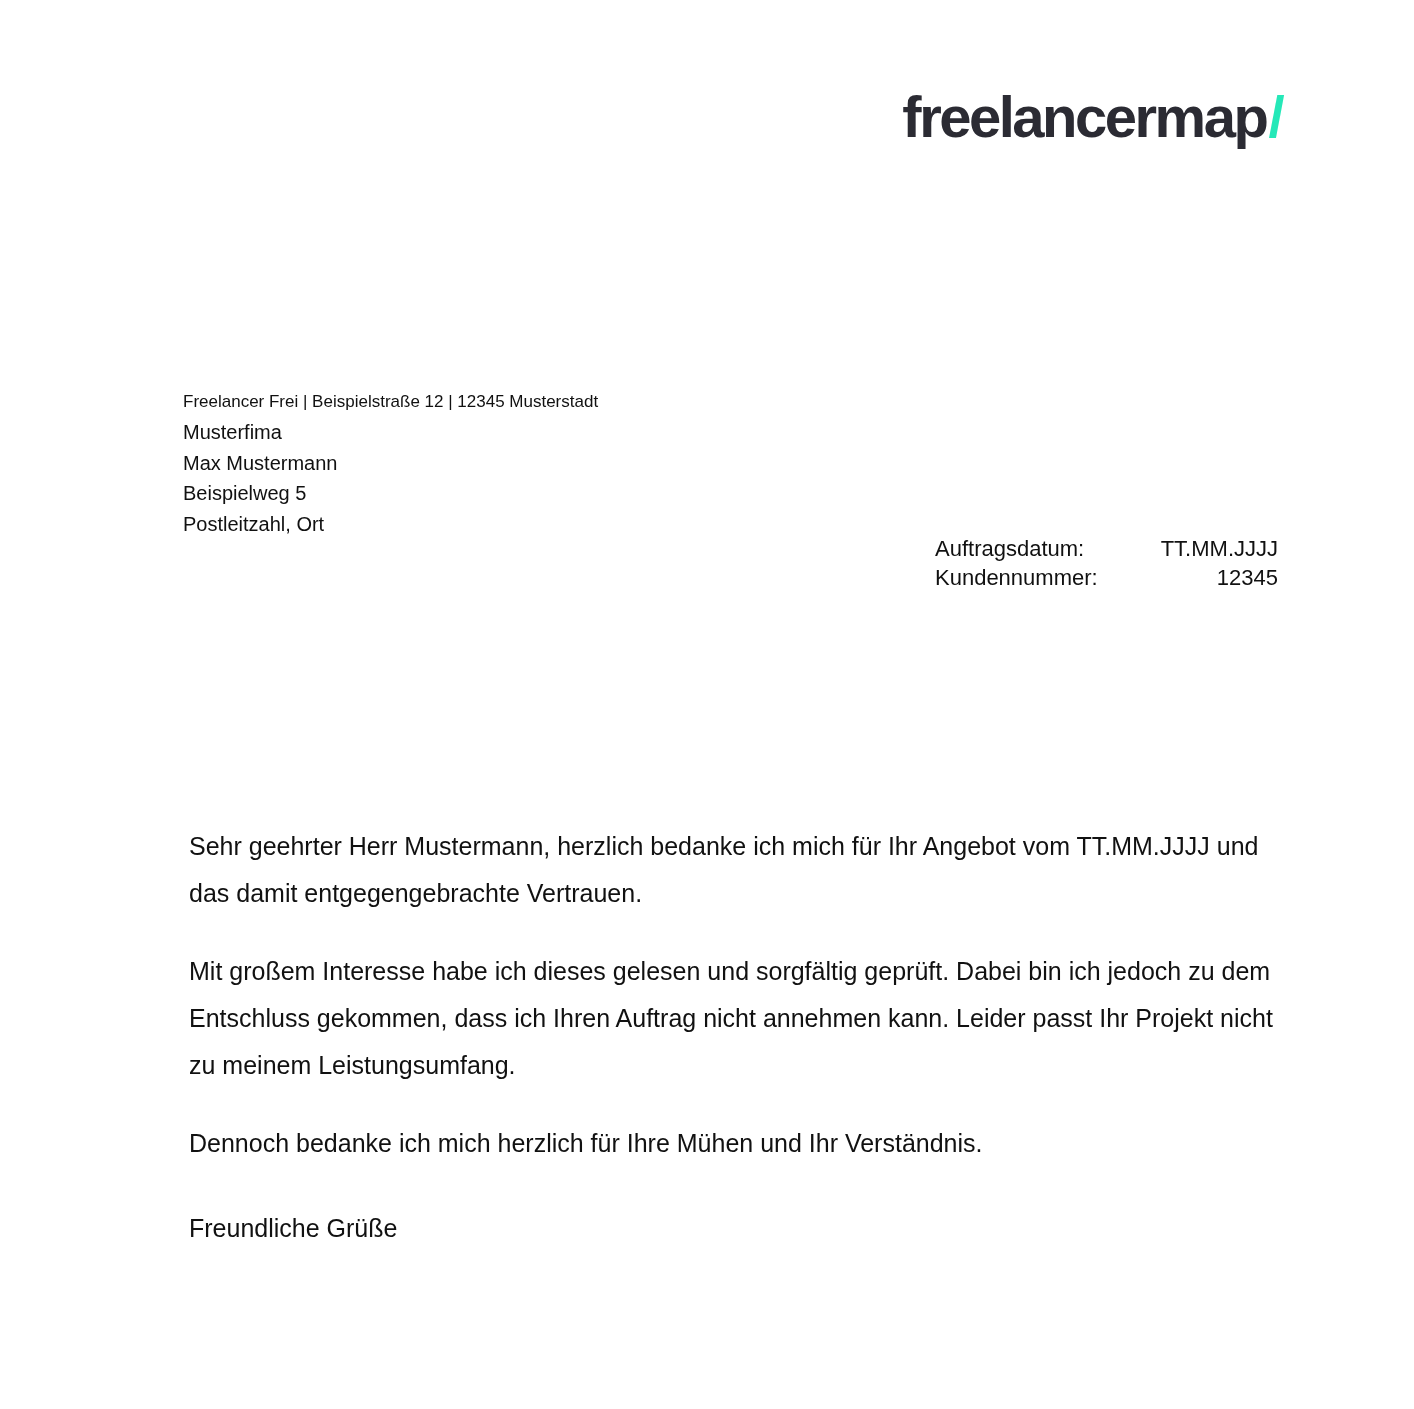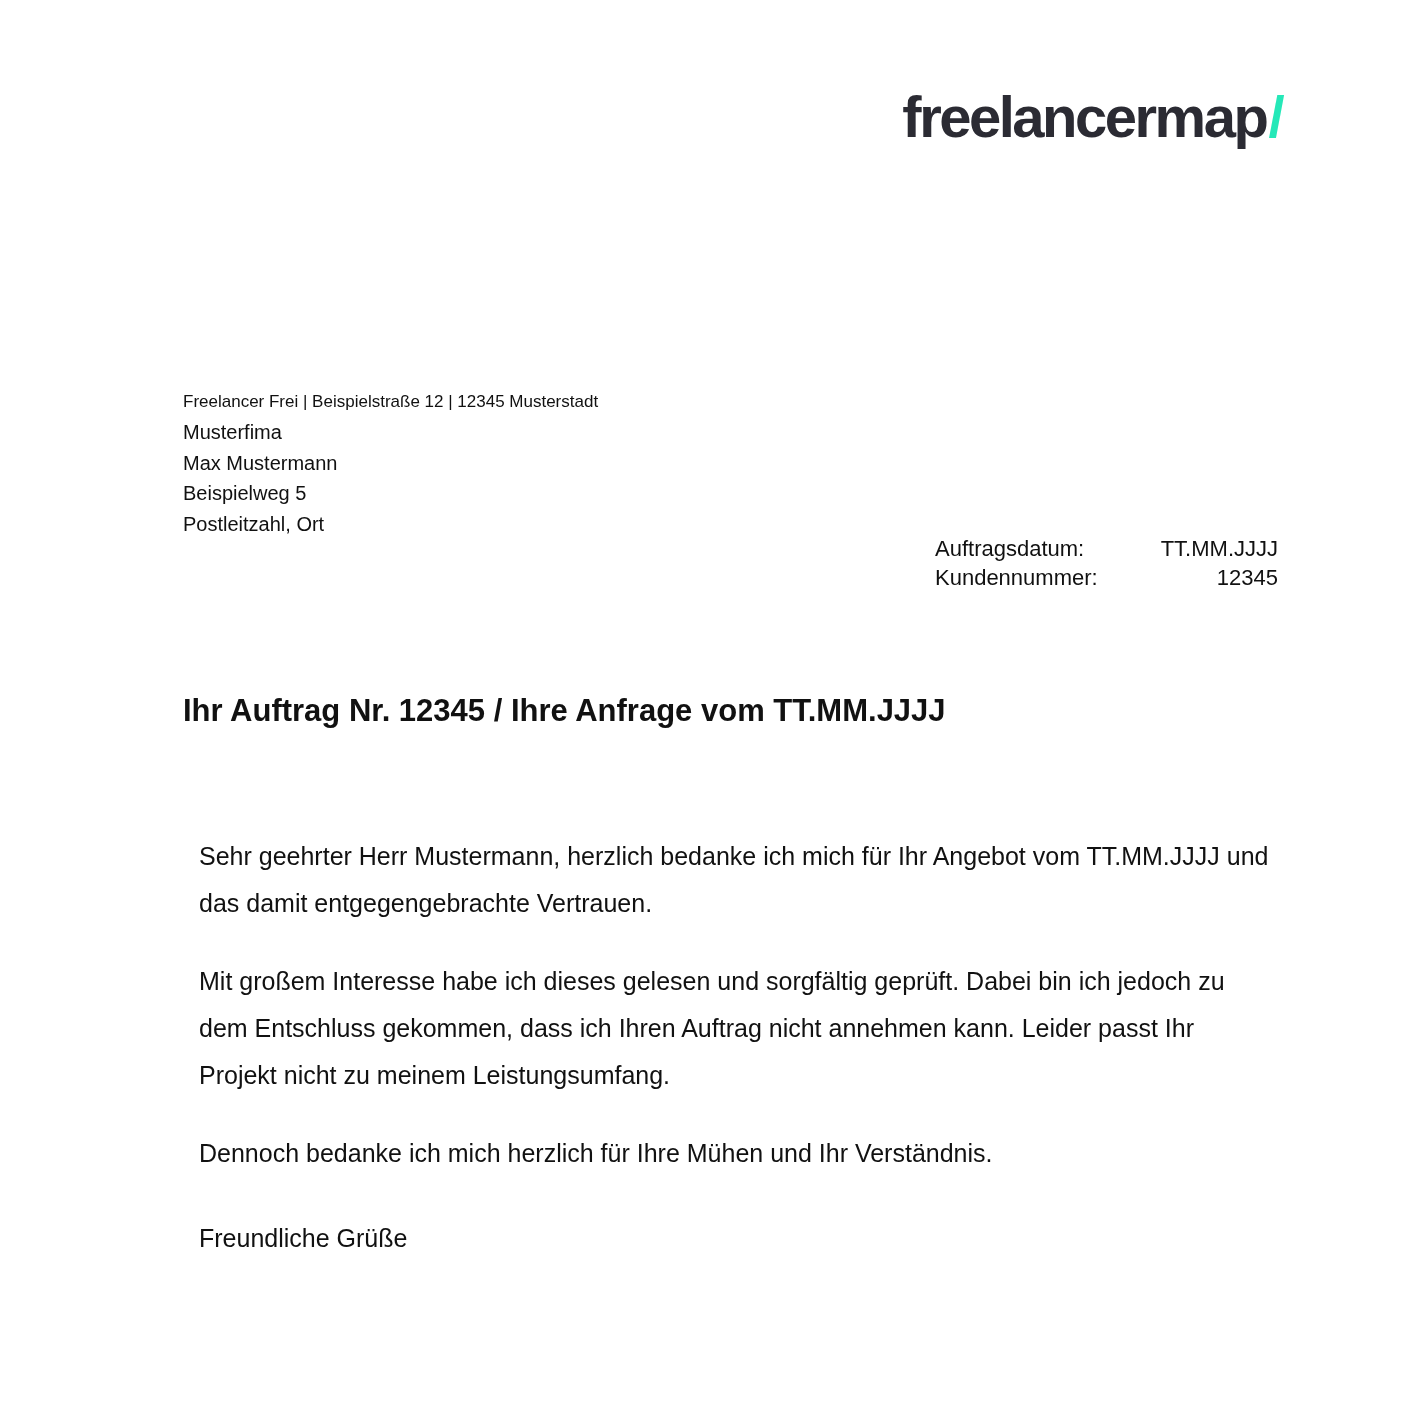--- a/index.html
+++ b/index.html
@@ -86,21 +86,21 @@
   
   .letter-body {
     position: absolute;
     left: 183px;
     top: 817px;
     width: 1105px;
     font-size: 25px;
     line-height: 47px;
     color: #111111;
   }
-  .letter-body p { margin: 16px; }
+  .letter-body p { margin: 6px; }
   .letter-body .para + .para { margin-top: 31px; }
   .letter-body .closing { margin-top: 38px; }
   .letter-body .signature { margin-top: 38px; }
 </style>
 </head>
 <body>
 
 <div class="page">
 
   <div class="logo">
@@ -120,21 +120,20 @@
     <div class="row">
       <span class="lbl">Auftragsdatum:</span>
       <span class="val">TT.MM.JJJJ</span>
     </div>
     <div class="row">
       <span class="lbl">Kundennummer:</span>
       <span class="val">12345</span>
     </div>
   </div>
 
-  <h1 class="subject">Ihr Auftrag Nr. 12345 / Ihre Anfrage vom TT.MM.JJJJ</h1>
 
   <div class="letter-body">
     <p class="para">Sehr geehrter Herr Mustermann, herzlich bedanke ich mich für Ihr Angebot vom TT.MM.JJJJ und das damit entgegengebrachte Vertrauen.</p>
     <p class="para">Mit großem Interesse habe ich dieses gelesen und sorgfältig geprüft. Dabei bin ich jedoch zu dem Entschluss gekommen, dass ich Ihren Auftrag nicht annehmen kann. Leider passt Ihr Projekt nicht zu meinem Leistungsumfang.</p>
     <p class="para">Dennoch bedanke ich mich herzlich für Ihre Mühen und Ihr Verständnis.</p>
     <p class="closing">Freundliche Grüße</p>
   </div>
 
 </div>
 

